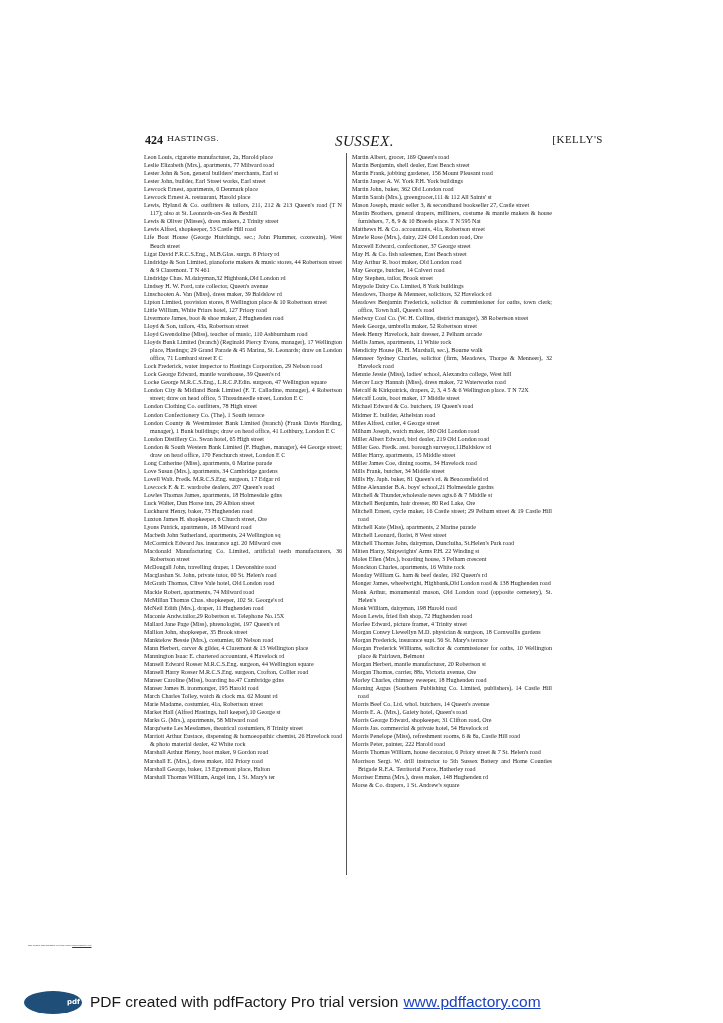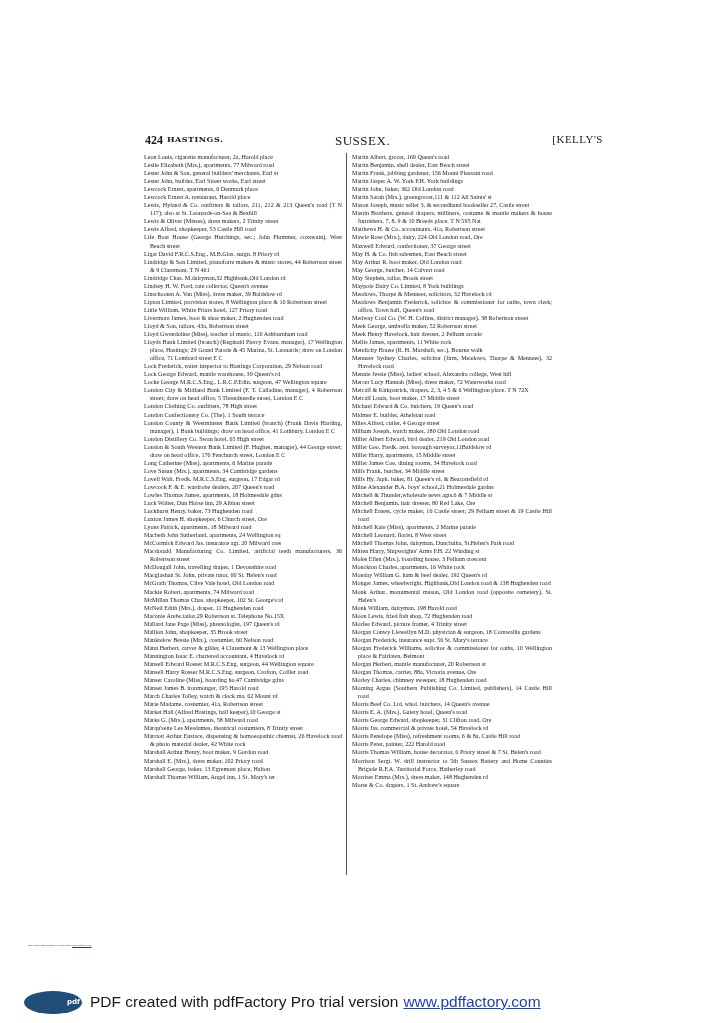--- a/index.html
+++ b/index.html
@@ -1,20 +1,20 @@
 <!DOCTYPE html>
 <html><head>
 <meta charset="utf-8">
 <style>
   html, body { margin: 0; padding: 0; background: #ffffff; }
   body { width: 723px; height: 1023px; position: relative; overflow: hidden; font-family: "DejaVu Serif", serif; color: #1a1a1a; }
   .page-header { position: absolute; left: 145px; top: 133px; width: 458px; height: 14px; font-size: 10.5px; }
   .page-header .num { position: absolute; left: 0; top: 0; font-weight: bold; font-family: "Liberation Serif", serif; font-size: 12px; }
-  .page-header .town { position: absolute; left: 22px; top: 1px; font-size: 8px; letter-spacing: 0.5px; font-weight: bold; }
-  .page-header .county { position: absolute; left: 190px; top: 0; font-family: "Liberation Serif", serif; font-size: 13px; letter-spacing: 0.5px; }
+  .page-header .town { position: absolute; left: 22px; top: 1px; font-size: 8px; letter-spacing: 0.5px; font-weight: normal; }
+  .page-header .county { position: absolute; left: 190px; top: 0; font-family: "Liberation Serif", serif; font-size: 15px; letter-spacing: 0.5px; font-style: italic; }
   .page-header .pub { position: absolute; right: 0; top: 0; font-size: 11px; font-family: "Liberation Serif", serif; letter-spacing: 0.5px; }
   .col { position: absolute; top: 153px; font-family: "Liberation Serif", serif; font-size: 6.1px; line-height: 8.05px; color: #222; }
   .col-left { left: 144px; width: 198px; }
   .col-right { left: 352px; width: 200px; }
   .col-divider { position: absolute; left: 346px; top: 153px; width: 0; height: 722px; border-left: 1px solid #555; }
   .entry { padding-left: 6px; text-indent: -6px; white-space: normal; text-align: justify; }
   .tiny-footer { position: absolute; left: 28px; top: 944px; font-family: "Liberation Sans", sans-serif; font-size: 2.2px; color: #333; }
   .tiny-footer a { color: #1a2fbf; text-decoration: underline; }
   .pdf-banner { position: absolute; left: 24px; top: 990px; height: 24px; display: flex; align-items: center; font-family: "Liberation Sans", sans-serif; font-size: 15.5px; color: #1a1a1a; }
   .pdf-logo { width: 17px; height: 23px; border-radius: 50%; background: #1f4e79; color: #fff; font-size: 7px; font-weight: bold; display: flex; align-items: center; justify-content: center; margin-right: 8px; font-family: "DejaVu Sans", sans-serif; padding-left: 41px; }

